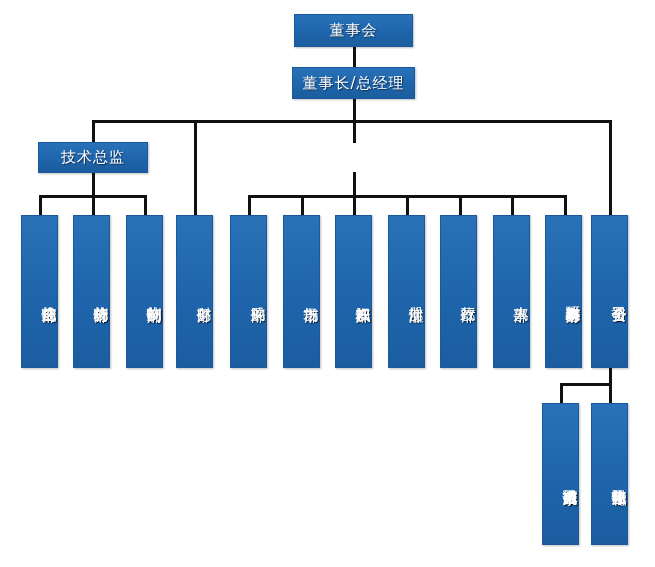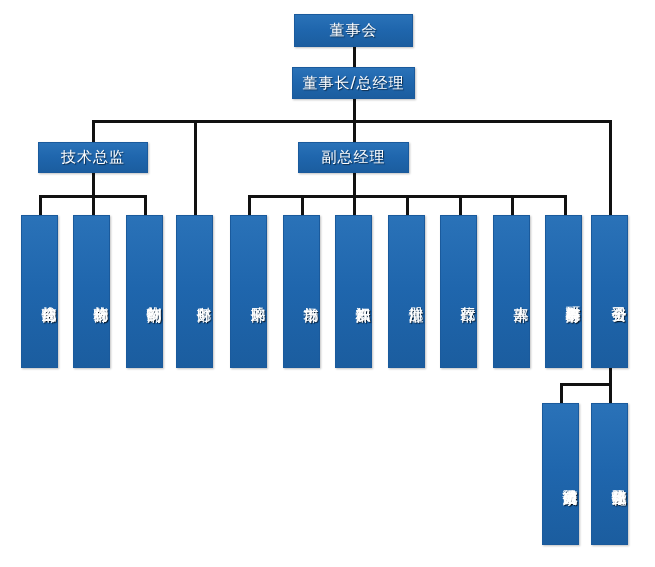--- a/index.html
+++ b/index.html
@@ -86,21 +86,20 @@
   <div class="line h" style="left:560px;top:383px;width:52px;"></div>
   <div class="line v" style="left:560px;top:383px;height:20px;"></div>
   <div class="line v" style="left:609px;top:383px;height:20px;"></div>
 
   <div class="node horiz" style="left:294px;top:14px;width:119px;height:33px;">董事会</div>
 
   <div class="node horiz" style="left:38px;top:142px;width:110px;height:31px;">技术总监</div>
 
   <div class="node horiz" style="left:292px;top:67px;width:123px;height:32px;">董事长/总经理</div>
 
-  <div class="node horiz" style="left:298px;top:142px;width:111px;height:31px;">副总经理</div>
 
   <div class="node vert" style="left:21px;top:215px;width:37px;height:153px;">药物合成部</div>
 
   <div class="node vert" style="left:73px;top:215px;width:37px;height:153px;">药物分析部</div>
 
   <div class="node vert" style="left:126px;top:215px;width:37px;height:153px;">药物制剂部</div>
 
   <div class="node vert" style="left:176px;top:215px;width:37px;height:153px;">财务部</div>
 
   <div class="node vert" style="left:230px;top:215px;width:37px;height:153px;">采购部</div>

